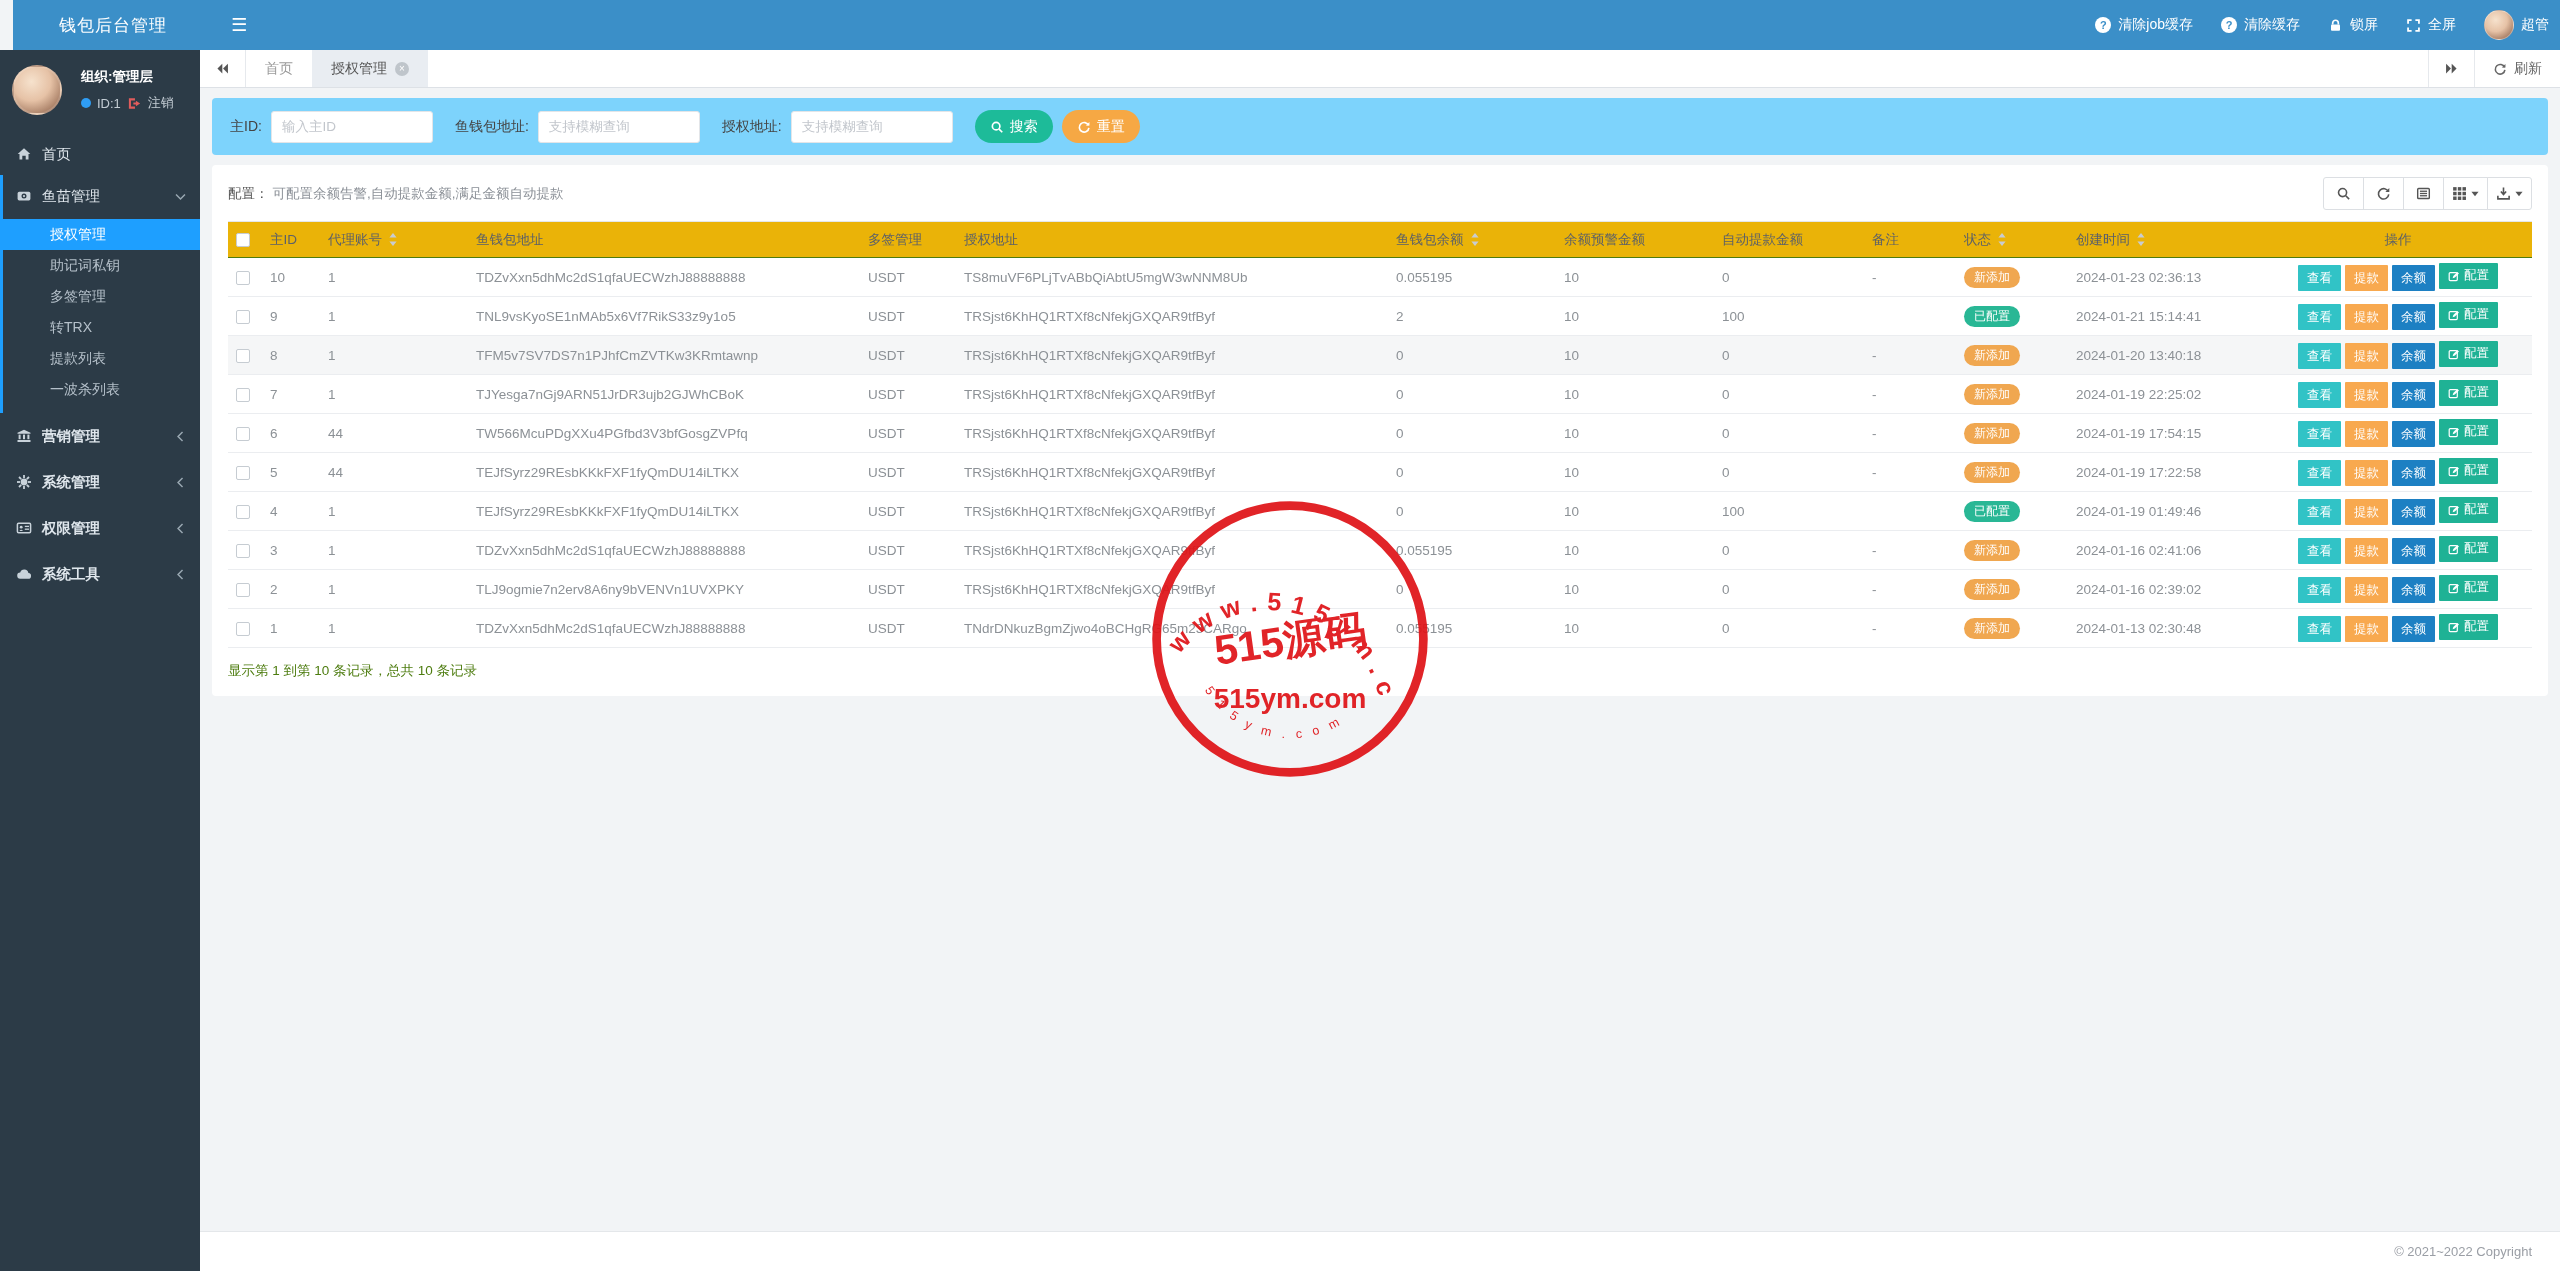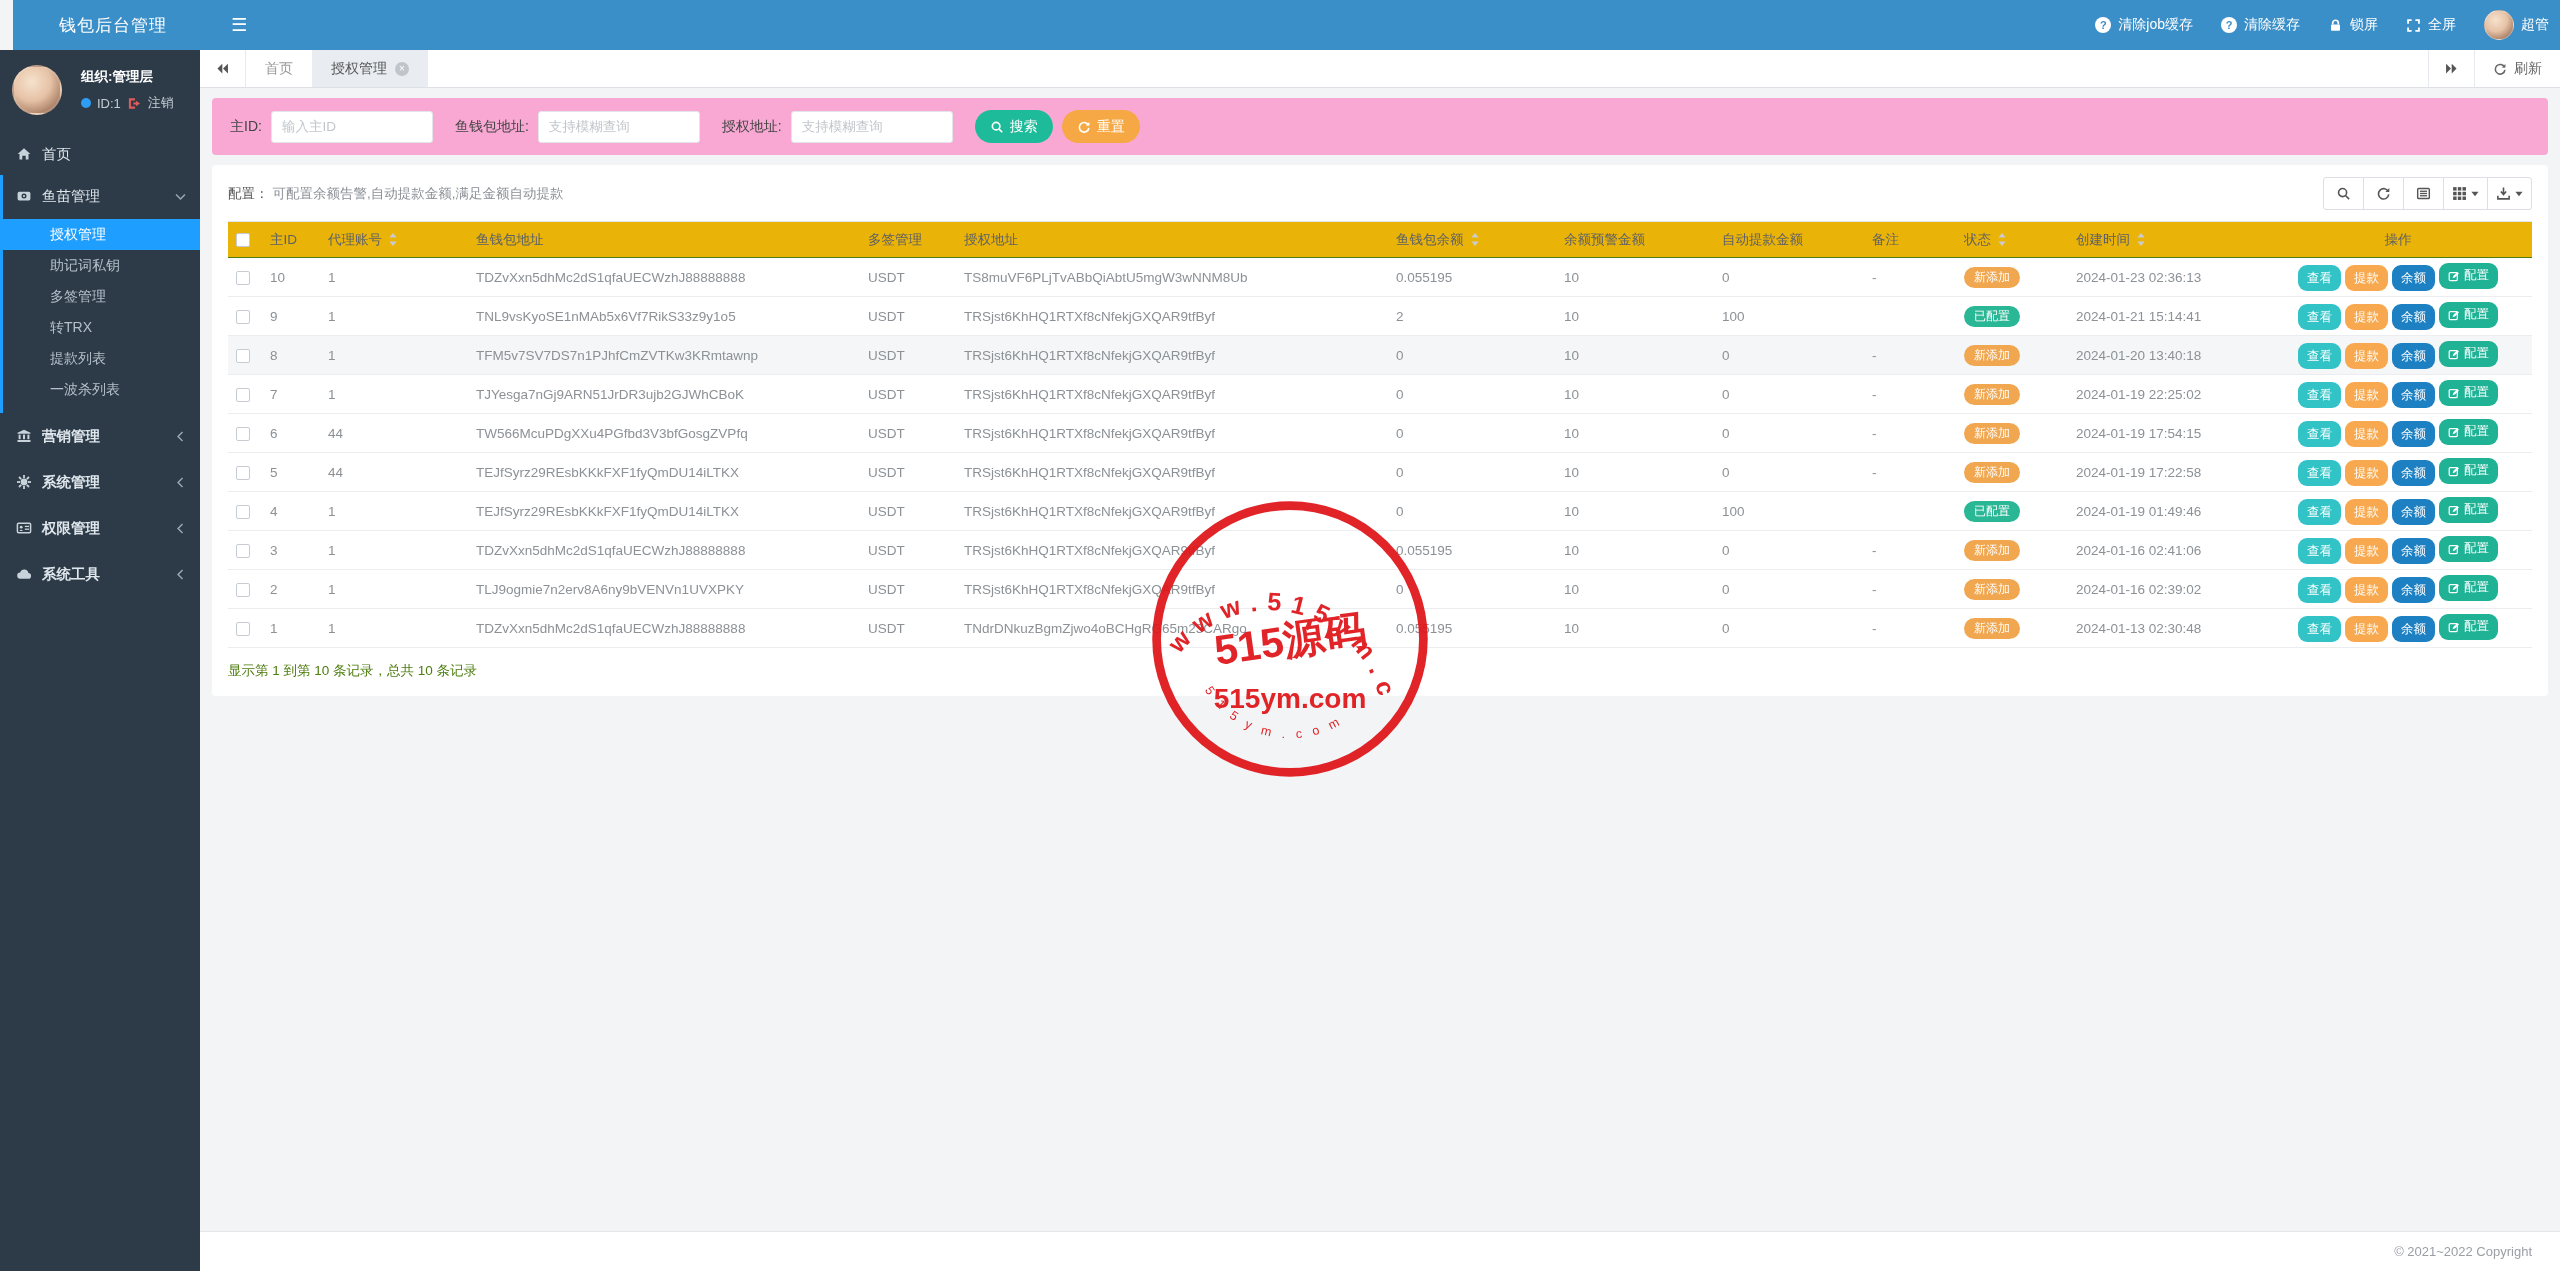--- a/index.html
+++ b/index.html
@@ -54,21 +54,21 @@
   .tab { display:flex; align-items:center; gap:8px; padding:0 19px; font-size:14px; color:#9a9a9a; cursor:pointer; }
   .tab.active { background:#e9edf2; color:#555; }
   .tab-close { width:14px; height:14px; border-radius:50%; background:#bfc5cb; color:#fff; font-size:10px;
     line-height:1; display:flex; align-items:center; justify-content:center; }
   .tab-spacer { flex:1; }
   .refresh-btn { display:flex; align-items:center; gap:7px; padding:0 18px; border-left:1px solid #e6e9ed;
     color:#666; font-size:14px; cursor:pointer; }
 
   
   .content { position:absolute; left:200px; top:88px; right:0; bottom:40px; background:#f2f4f6; overflow:hidden; }
-  .search-card { margin:10px 12px; background:#f9a8d4; border-radius:4px; padding:12px 18px;
+  .search-card { margin:10px 12px; background:#7dd3fc; border-radius:4px; padding:12px 18px;
     display:flex; align-items:center; }
   .sfield { display:flex; align-items:center; gap:9px; margin-right:22px; }
   .sfield label { font-size:14px; color:#444; white-space:nowrap; }
   .sfield input { width:162px; height:32px; border:1px solid #e3e5e8; border-radius:3px; padding:0 10px;
     font-size:13.5px; color:#555; outline:none; font-family:inherit; }
   input::placeholder { color:#c2c6cc; }
   .btn-pill { height:33px; border:none; border-radius:17px; color:#fff; font-size:14px;
     display:inline-flex; align-items:center; gap:6px; padding:0 15px; cursor:pointer; font-family:inherit; }
   .btn-pill .ic { width:14px; height:14px; }
   .btn-search { background:#1dbb99; margin-right:9px; }
@@ -89,21 +89,21 @@
   thead th { background:#eab308; border-top:1px solid #e4e7ea; border-bottom:1px solid #4d7c0f;
     height:36px; font-size:13.5px; color:#5d6167; font-weight:normal; text-align:left; padding:0 8px; white-space:nowrap; }
   thead th.c, tbody td.c { text-align:center; }
   tbody td { height:39px; border-bottom:1px solid #ebedf0; font-size:13.5px; color:#8c9196; padding:0 8px;
     overflow:hidden; white-space:nowrap; text-overflow:ellipsis; }
   tr.hover td { background:#f5f6f7; }
   .chkbox { width:14px; height:14px; border:1px solid #c6ccd2; border-radius:2px; background:#fff;
     display:inline-block; vertical-align:middle; cursor:pointer; }
   .sort { display:inline-block; width:8px; height:13px; margin-left:7px; vertical-align:-2px; color:#c8ccd2; }
   .badge { display:inline-block; padding:3px 10px; border-radius:11px; color:#fff; font-size:12px; line-height:1.25; }
-  .abtn { display:inline-flex; align-items:center; gap:4px; height:26px; padding:0 9px; border-radius:9px;
+  .abtn { display:inline-flex; align-items:center; gap:4px; height:26px; padding:0 9px; border-radius:1px;
     color:#fff; font-size:12.5px; border:none; cursor:pointer; margin:0 2px; font-family:inherit; }
   .abtn .ic { width:12px; height:12px; }
   .summary { margin-top:14px; font-size:13.5px; color:#4d7c0f; }
 
   .stamp { position:absolute; left:945px; top:406px; width:290px; height:290px; z-index:5;
     pointer-events:none; opacity:.93; }
 
   .footer { position:absolute; left:200px; right:0; bottom:0; height:40px; background:#fff;
     border-top:1px solid #e4e7ea; display:flex; align-items:center; justify-content:flex-end;
     padding-right:28px; font-size:13px; color:#9a9ea5; z-index:8; }

